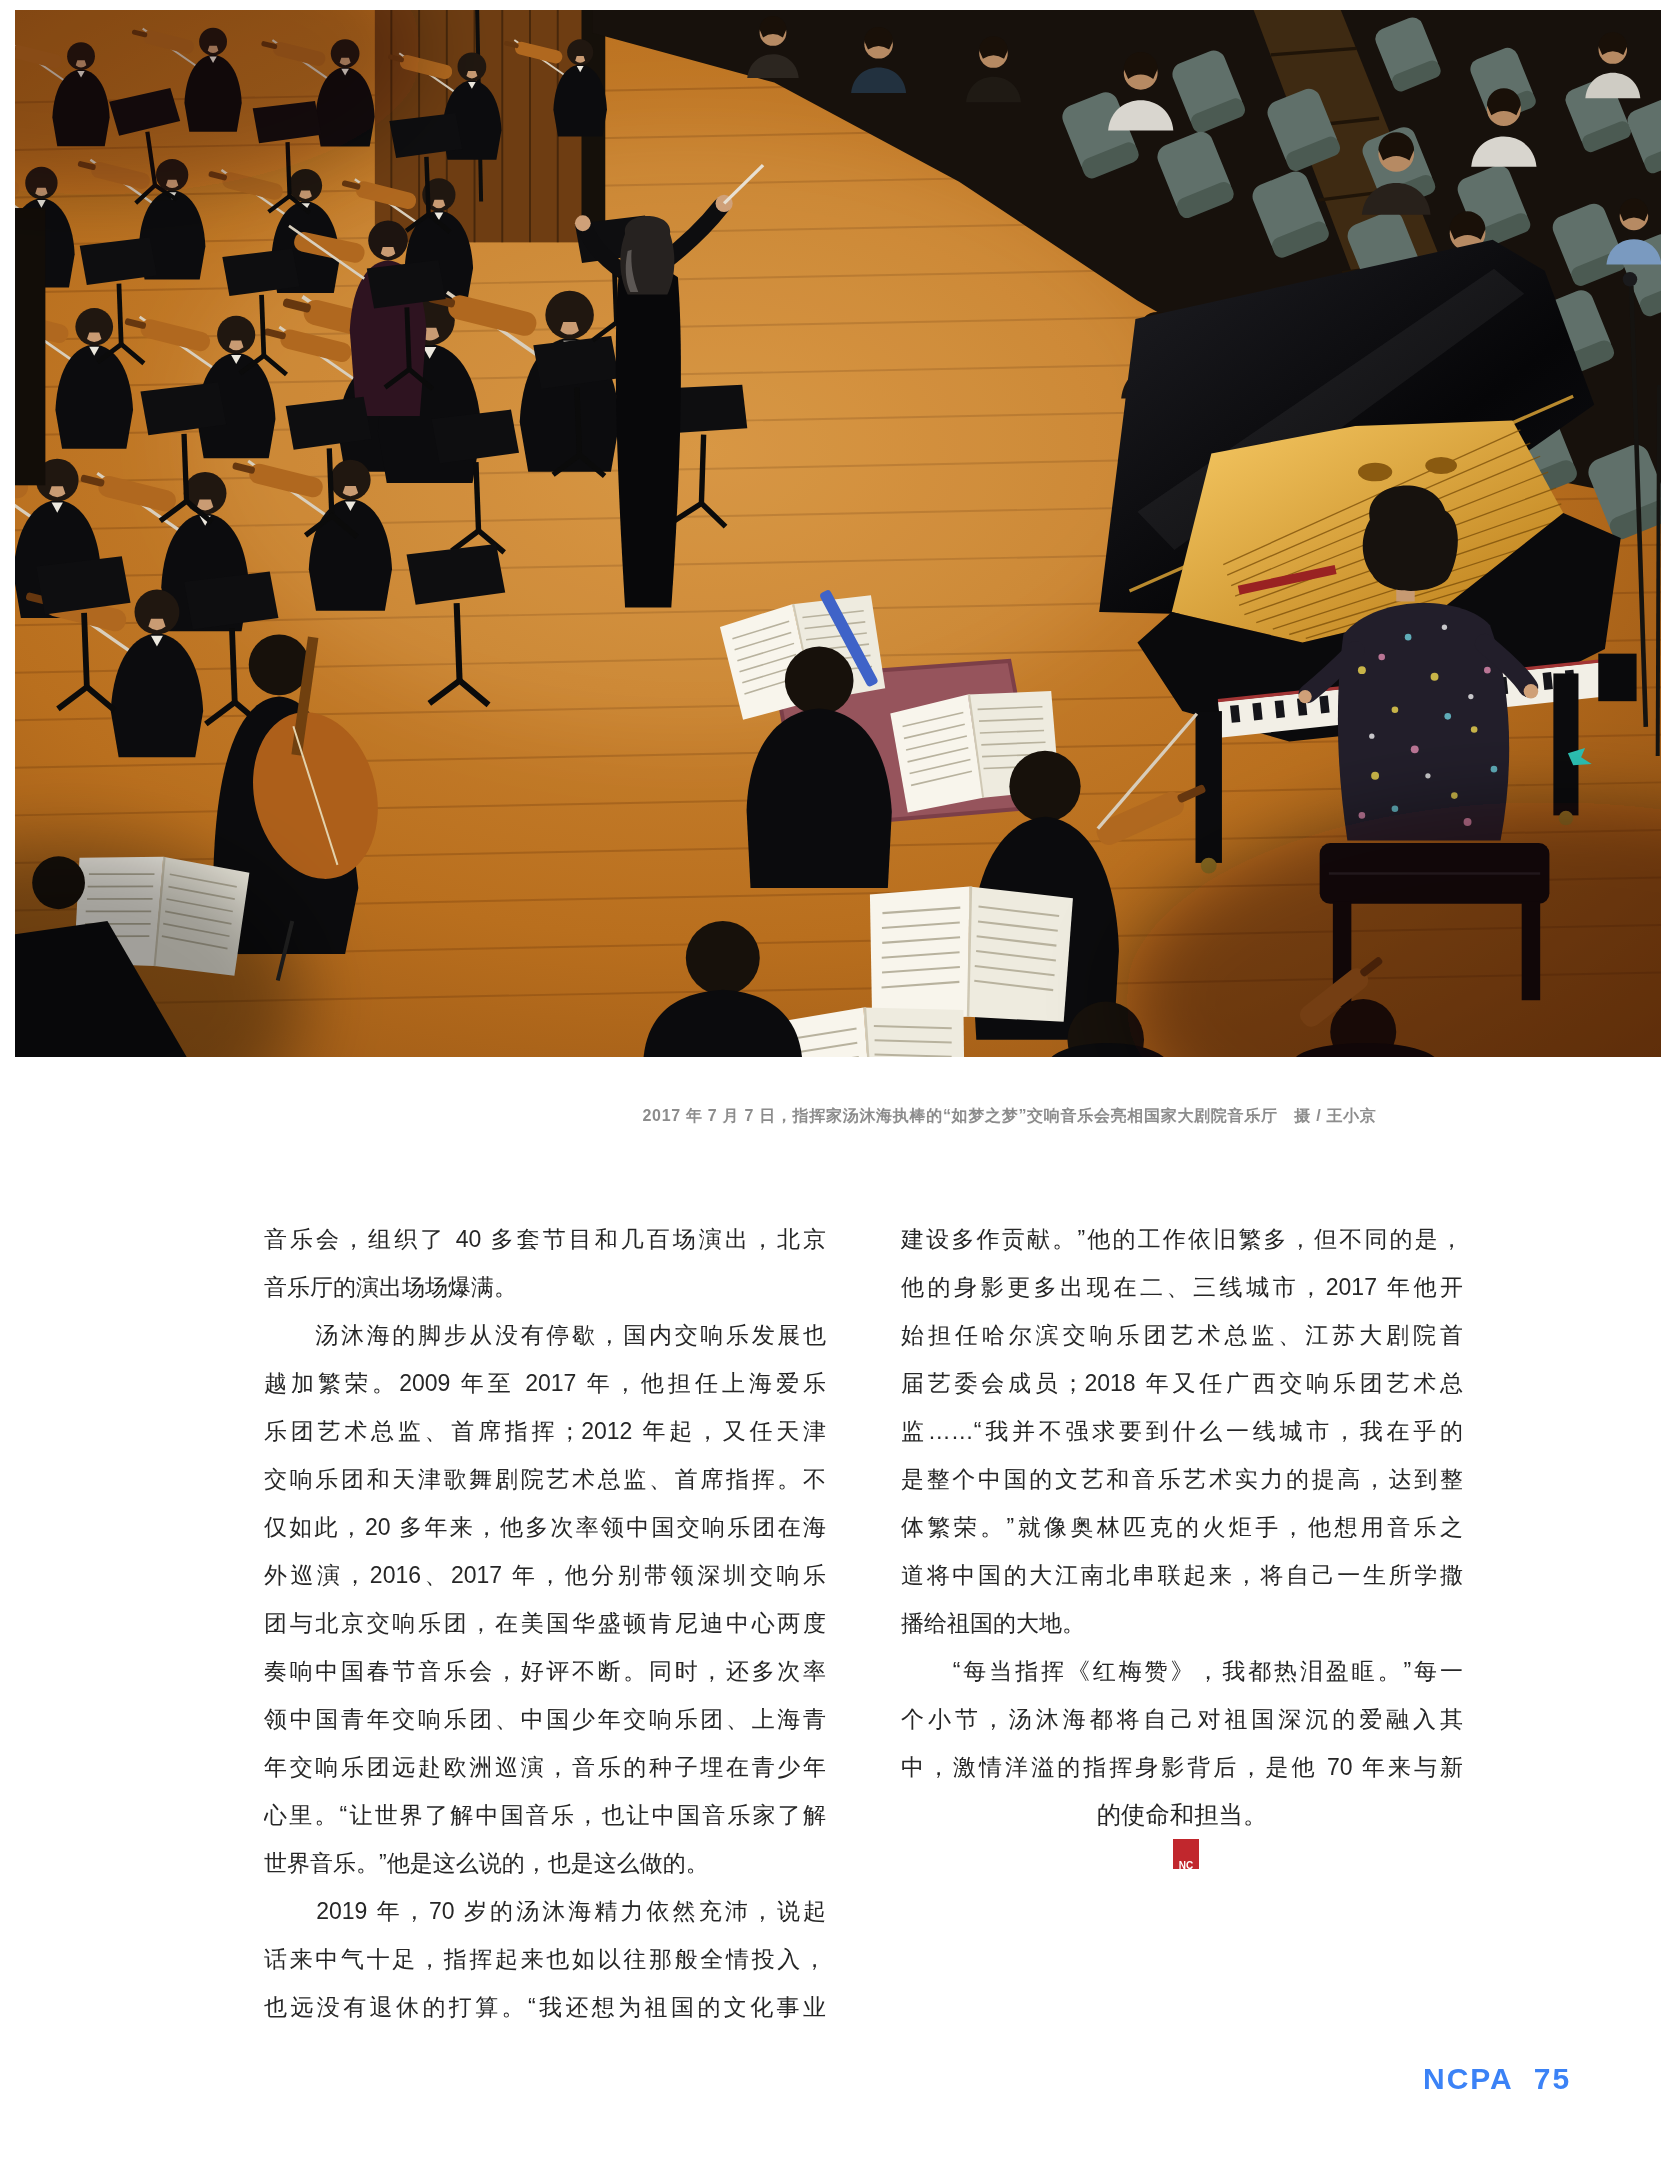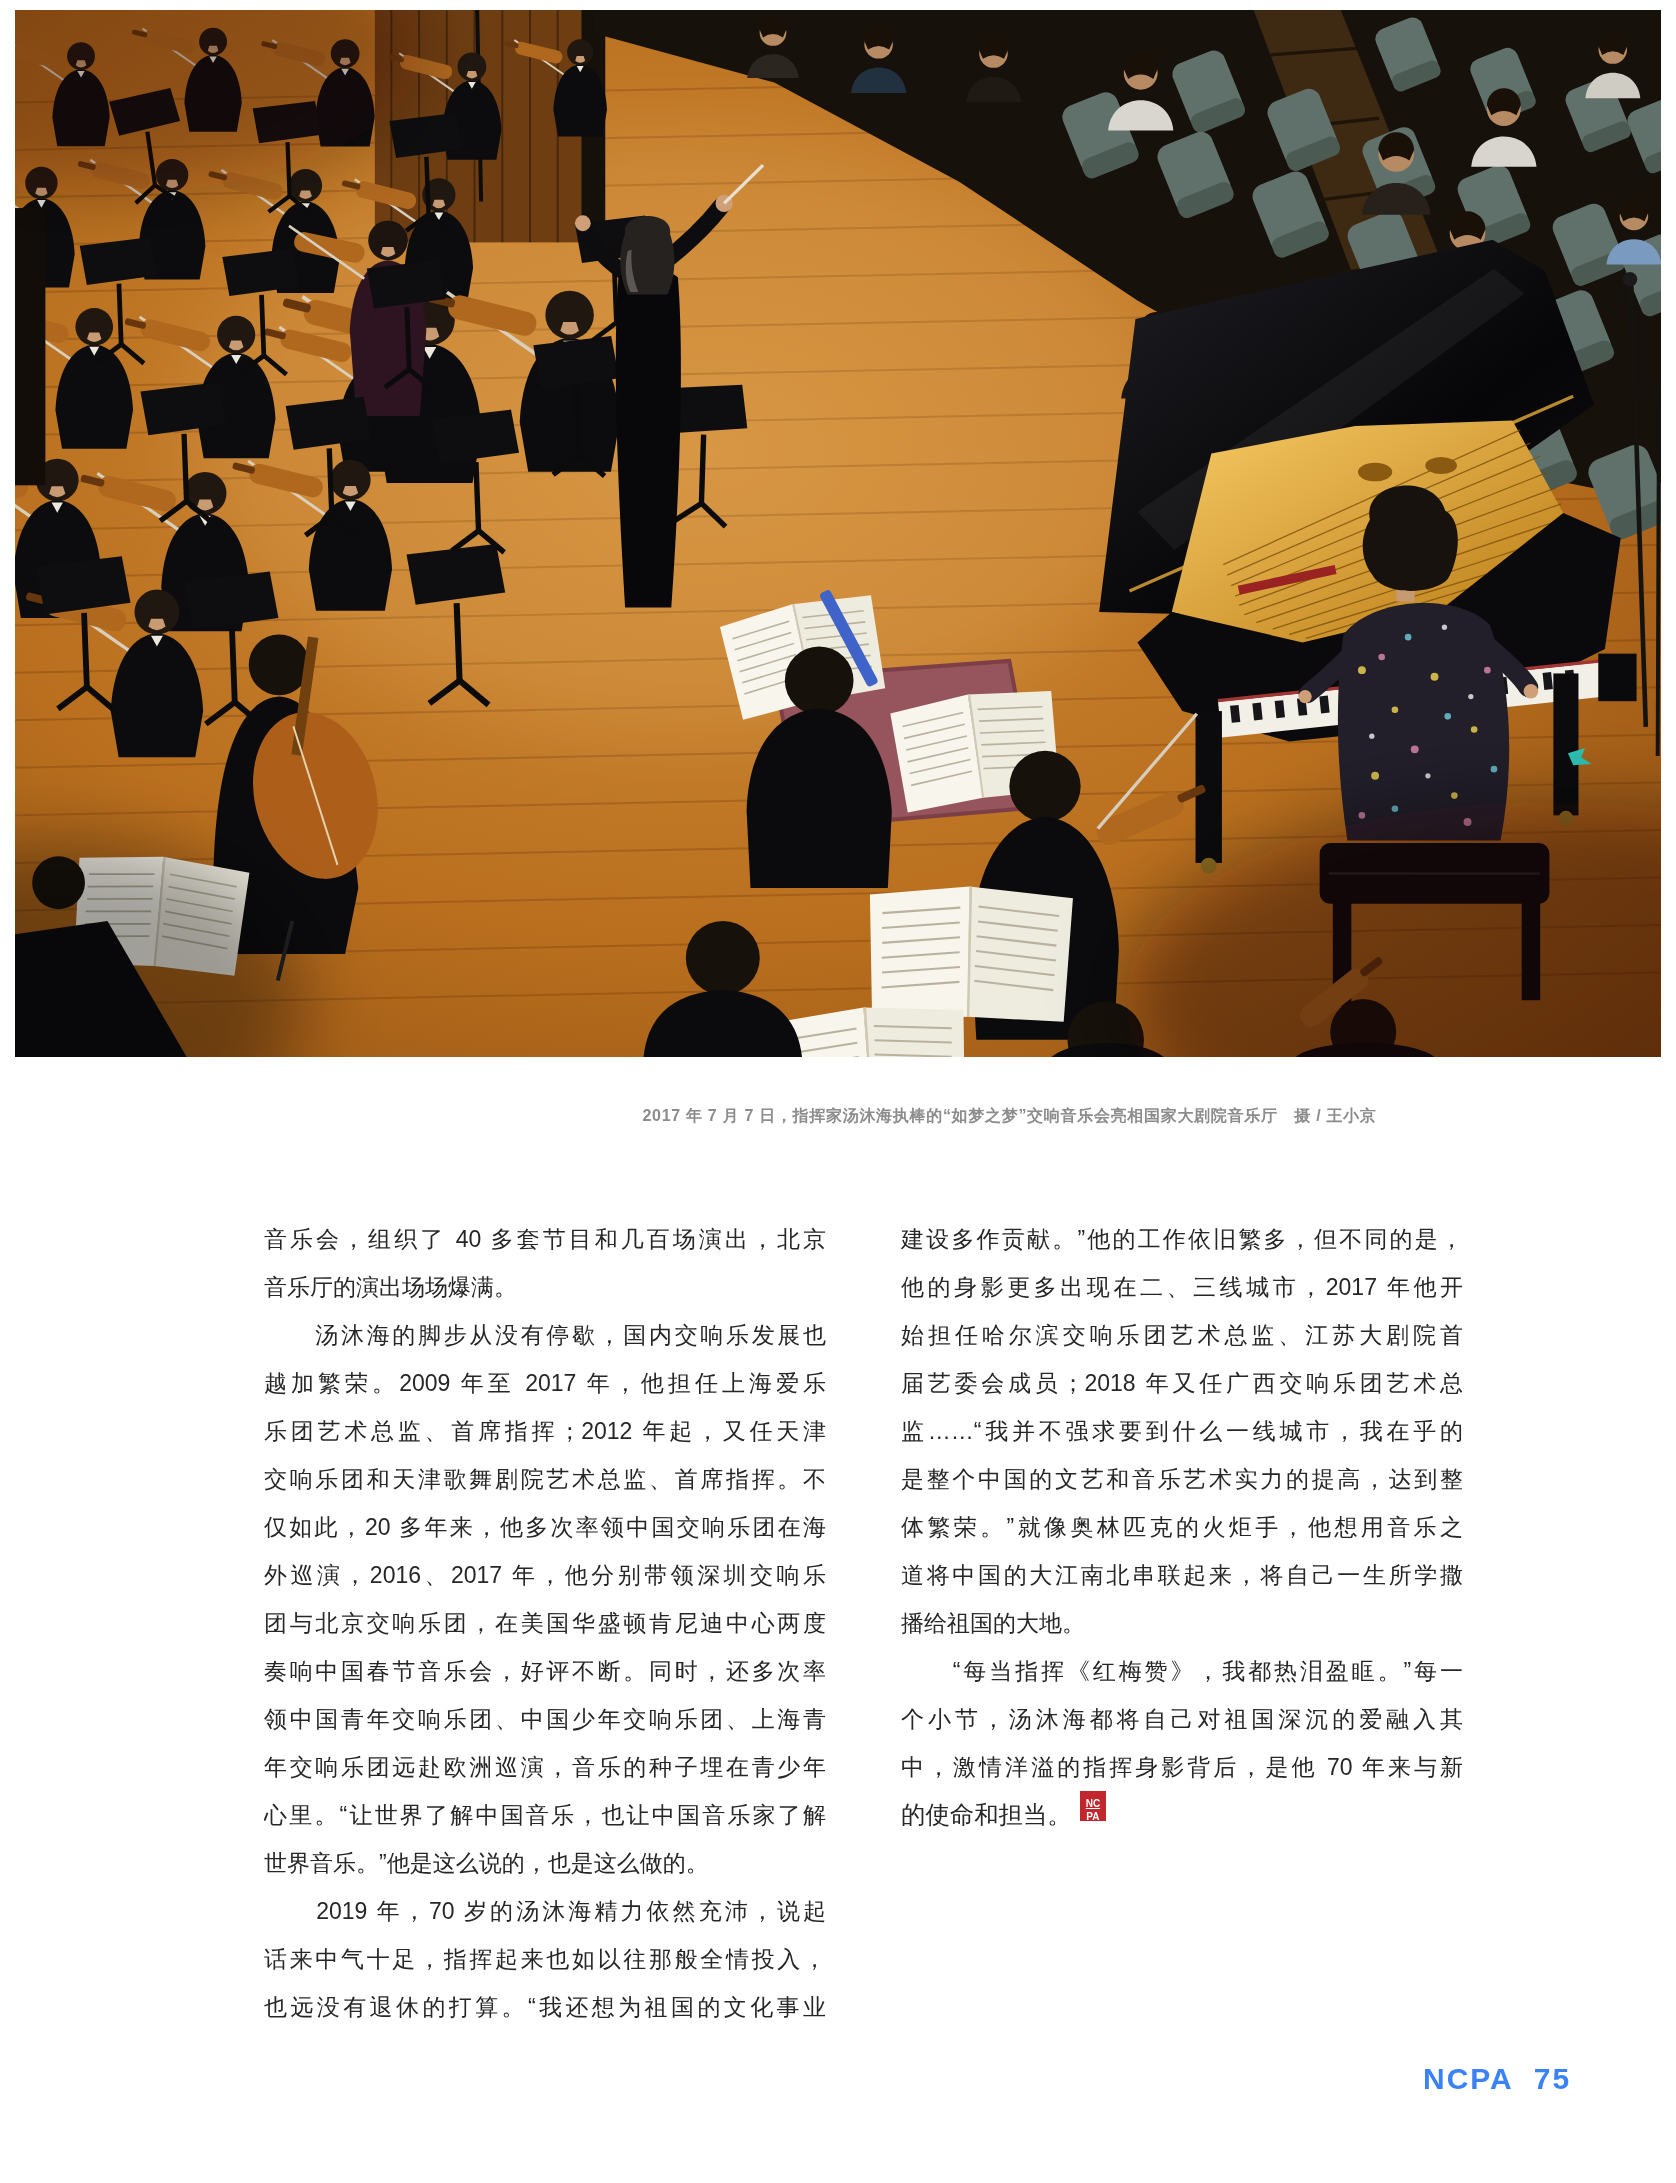--- a/index.html
+++ b/index.html
@@ -15,26 +15,26 @@
     color:#8c8c8c;letter-spacing:0.7px;white-space:nowrap;
   }
   .col{position:absolute;top:1215px;width:562px;}
   .col-left{left:264px;}
   .col-right{left:901px;}
   .line{
     height:48px;line-height:48px;font-size:23px;color:#262626;
     text-align:justify;text-align-last:justify;overflow:hidden;
   }
   .para-end{text-align-last:left;}
-  .last-line{display:flex;height:48px;}
+  .last-line{display:flex;align-items:center;height:48px;flex-direction:column;}
   .last-line > span.txt{font-size:24.4px;color:#262626;line-height:48px;}
   .endmark{
     display:inline-block;margin-left:8px;width:26.4px;height:30px;
     background:#c1272d;color:#ffffff;text-align:center;
-    font-size:10px;font-weight:bold;line-height:13.2px;box-sizing:border-box;padding-top:6px;
+    font-size:10px;font-weight:bold;line-height:13.2px;box-sizing:border-box;padding-top:20px;
   }
   .endmark .nc{display:block;text-decoration:underline;}
   .endmark .pa{display:block;}
   .footer{
     position:absolute;left:1423px;top:2062px;font-size:30px;font-weight:bold;
     color:#3b82f6;letter-spacing:2px;
   }
   .footer .pageno{margin-left:20px;}
 </style>
 </head>

